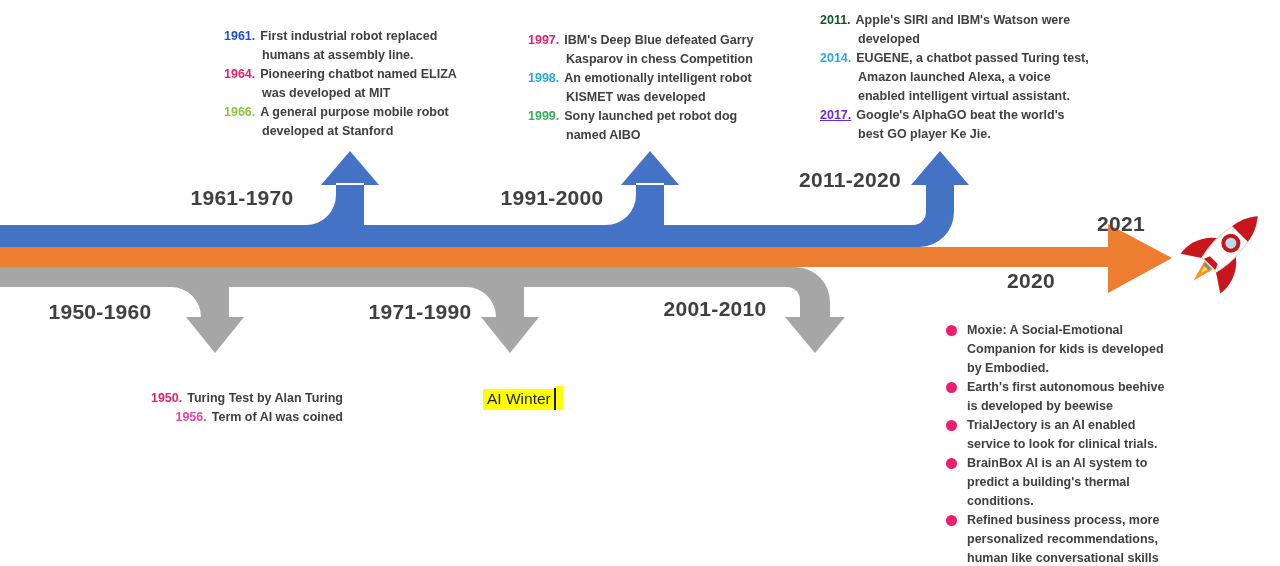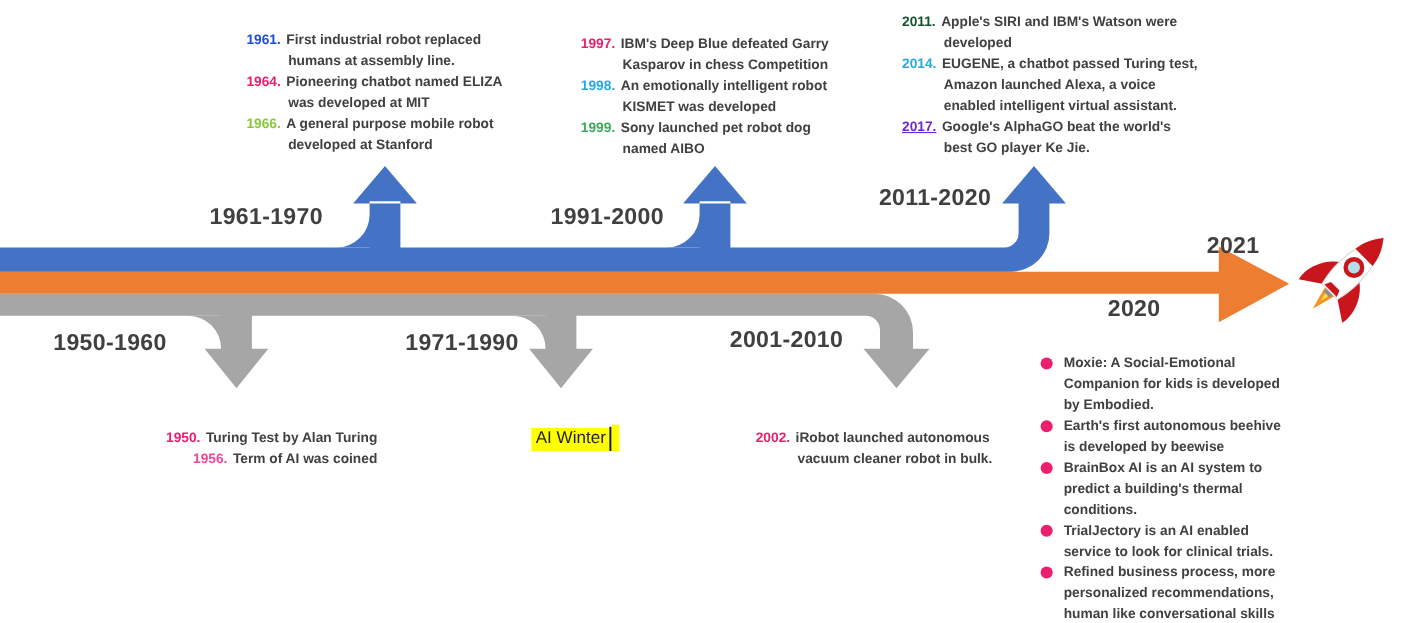--- a/index.html
+++ b/index.html
@@ -94,21 +94,20 @@
 
   <div class="block" style="left:93px;top:389px;width:250px;text-align:right;">
 
       <div class="event"><span class="year" style="color: rgb(236, 30, 110);">1950.</span><span class="etext">Turing Test by Alan Turing</span></div>
 
       <div class="event"><span class="year" style="color: #ec4899;">1956.</span><span class="etext">Term of AI was coined</span></div>
     </div>
 
   <div class="block" style="left:687px;top:389px;width:232px;">
 
-      <div class="event"><span class="year" style="color: rgb(236, 30, 110);">2002.</span><span class="etext">iRobot launched autonomous vacuum cleaner robot in bulk.</span></div>
 
     </div>
 
   <div class="ai-winter" style="left:483px;top:386px;">
     <span class="hl">AI Winter</span>
       <span class="cursor"></span>
       <span class="hl-tail"></span>
   </div>
 
   <div class="block" style="left:946px;top:321px;width:250px;">
@@ -118,26 +117,26 @@
         <span class="btext">Moxie: A Social-Emotional Companion for kids is developed by Embodied.</span>
       </div>
 
       <div class="bullet-item">
         <span class="dot"></span>
         <span class="btext">Earth's first autonomous beehive is developed by beewise</span>
       </div>
 
       <div class="bullet-item">
         <span class="dot"></span>
-        <span class="btext">BrainBox AI is an AI system to predict a building's thermal conditions.</span>
+        <span class="btext">TrialJectory is an AI enabled service to look for clinical trials.</span>
       </div>
 
       <div class="bullet-item">
         <span class="dot"></span>
-        <span class="btext">TrialJectory is an AI enabled service to look for clinical trials.</span>
+        <span class="btext">BrainBox AI is an AI system to predict a building's thermal conditions.</span>
       </div>
 
       <div class="bullet-item">
         <span class="dot"></span>
         <span class="btext">Refined business process, more personalized recommendations, human like conversational skills</span>
       </div>
     </div>
 
 </div>
 

